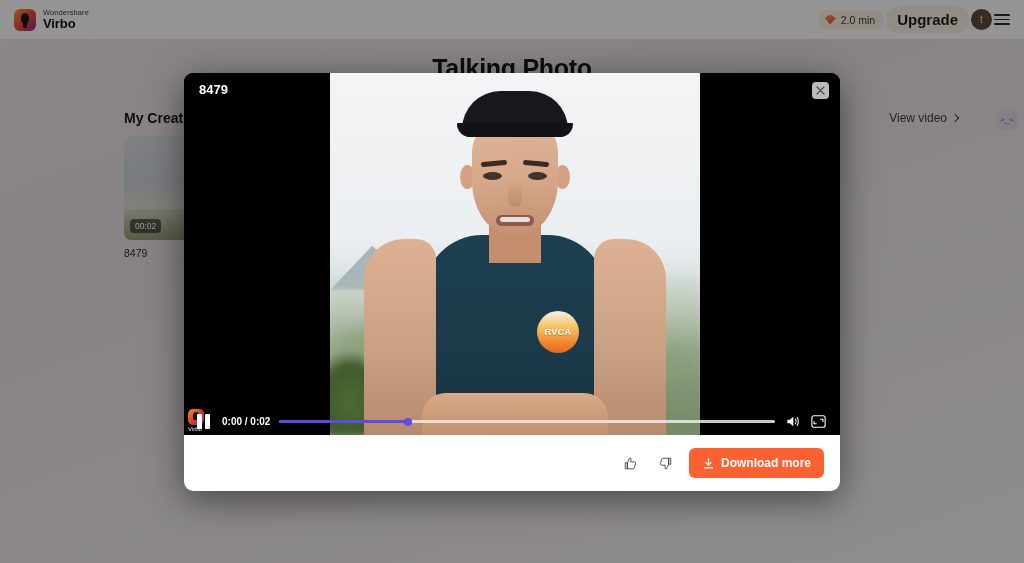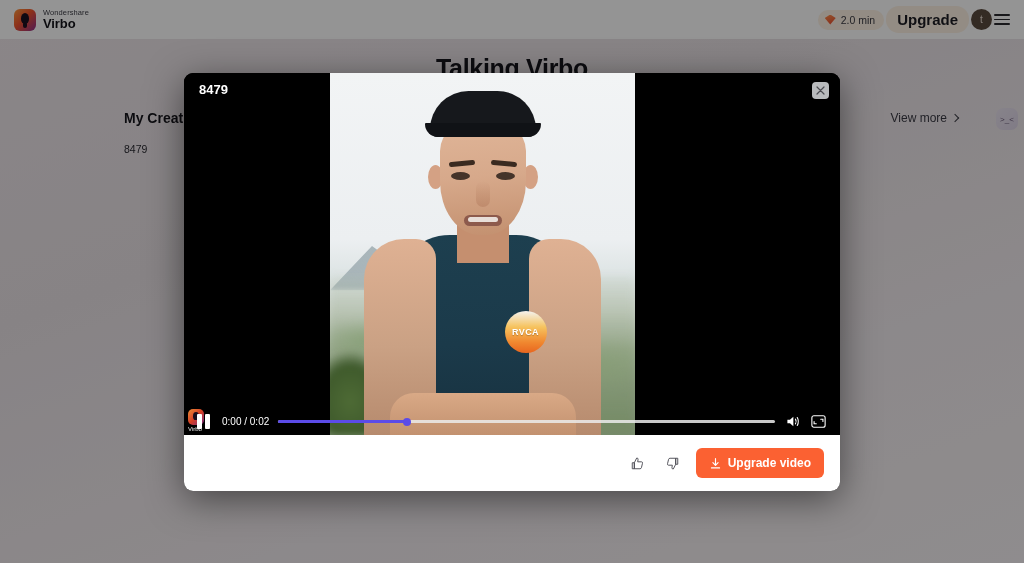--- a/index.html
+++ b/index.html
@@ -161,21 +161,21 @@
     width:17px; height:17px; border-radius:4px;
     background:#b9bbbd; border:none; cursor:pointer;
     display:flex; align-items:center; justify-content:center;
     z-index:10;
   }
   #close-btn svg { display:block; }
 
   
   #video-frame {
     position:absolute; left:146px; top:0;
-    width:305px; height:362px; overflow:hidden;
+    width:370px; height:362px; overflow:hidden;
     background:linear-gradient(180deg,#eef1f3 0%,#e8ecef 40%,#cfd9db 58%,#a8b39f 78%,#7d8a6d 100%);
   }
   .sky {
     position:absolute; inset:0;
     background:linear-gradient(180deg,#f2f4f5 0%,#eceff1 46%,#dde4e4 56%,#c7cfc4 66%,#9fae95 76%,#8a9a80 86%,#7b8c72 100%);
   }
   .cityblur {
     position:absolute; left:0; right:0; bottom:0; height:44%;
     background:
       radial-gradient(ellipse 70px 30px at 12% 40%, rgba(120,150,100,.55), transparent 70%),
@@ -305,21 +305,21 @@
     content:""; position:absolute; left:5px; top:3px;
     width:6px; height:8px; border-radius:50% 50% 45% 45%;
     background:#1a1020;
   }
   .wm-text { font-size:6px; color:#fff; margin-top:1px; }
 
   
   #controls {
     position:absolute; left:0; right:0; bottom:0; height:27px;
     display:flex; align-items:center; gap:9px;
-    padding:0 13px; z-index:8;
+    padding:0 13px; z-index:8;font-weight:bold;
   }
   #play-pause {
     width:16px; height:15px; background:none; border:none;
     cursor:pointer; display:flex; gap:3.5px; flex:none;
   }
   #play-pause i { display:block; width:4.5px; height:15px; background:#fff; border-radius:1px; }
   #time-label { font-size:10px; color:#fff; flex:none; white-space:nowrap; }
   #progress {
     flex:1; height:3.5px; background:rgba(235,235,235,.85);
     border-radius:2px; position:relative; cursor:pointer;
@@ -373,33 +373,36 @@
       <button class="upgrade-btn">Upgrade</button>
       <div class="avatar">t</div>
       <div class="hamburger">
         <span></span>
           <span></span>
           <span></span>
       </div>
     </div>
   </div>
 
-  <div id="page-title">Talking Virbo</div>
+  <div id="page-title">Talking Photo</div>
 
   <div id="creations-head">
     <div id="creations-title">My Creations</div>
     <div id="view-more">
-      <span>View more</span>
+      <span>View video</span>
       <span class="chev"></span>
     </div>
   </div>
 
   <div id="side-badge">&gt;_&lt;</div>
 
   <div class="card">
+    <div class="card-thumb">
+      <div class="card-dur">00:02</div>
+    </div>
     <div class="card-name">8479</div>
   </div>
 
 </div>
 
 <div id="page-dim"></div>
 
 <div id="modal">
 
   <div id="video-stage">
@@ -479,16 +482,16 @@
       <svg width="15" height="15" viewBox="0 0 16 16">
         <g transform="rotate(180 8 8)">
           <path d="M4.6 7.2 L7.1 2.2 Q8.6 1.8 8.6 3.6 L8.2 6.2 H12.3 Q13.7 6.4 13.3 7.8 L12.2 12.4 Q11.9 13.6 10.6 13.6 H4.6 Z M4.6 7.2 H2.4 V13.6 H4.6 Z" stroke="#4a4a52" stroke-width="1" fill="none" stroke-linejoin="round"></path>
         </g>
       </svg>
     </button>
     <button id="download-btn">
       <svg width="13" height="13" viewBox="0 0 16 16">
         <path d="M8 2 V10 M4.8 7 L8 10.3 L11.2 7 M3 13.4 H13" stroke="#fff" stroke-width="1.4" fill="none" stroke-linecap="round" stroke-linejoin="round"></path>
       </svg>
-      <span>Upgrade video</span>
+      <span>Download more</span>
     </button>
   </div>
 </div>
 
 </body></html>

